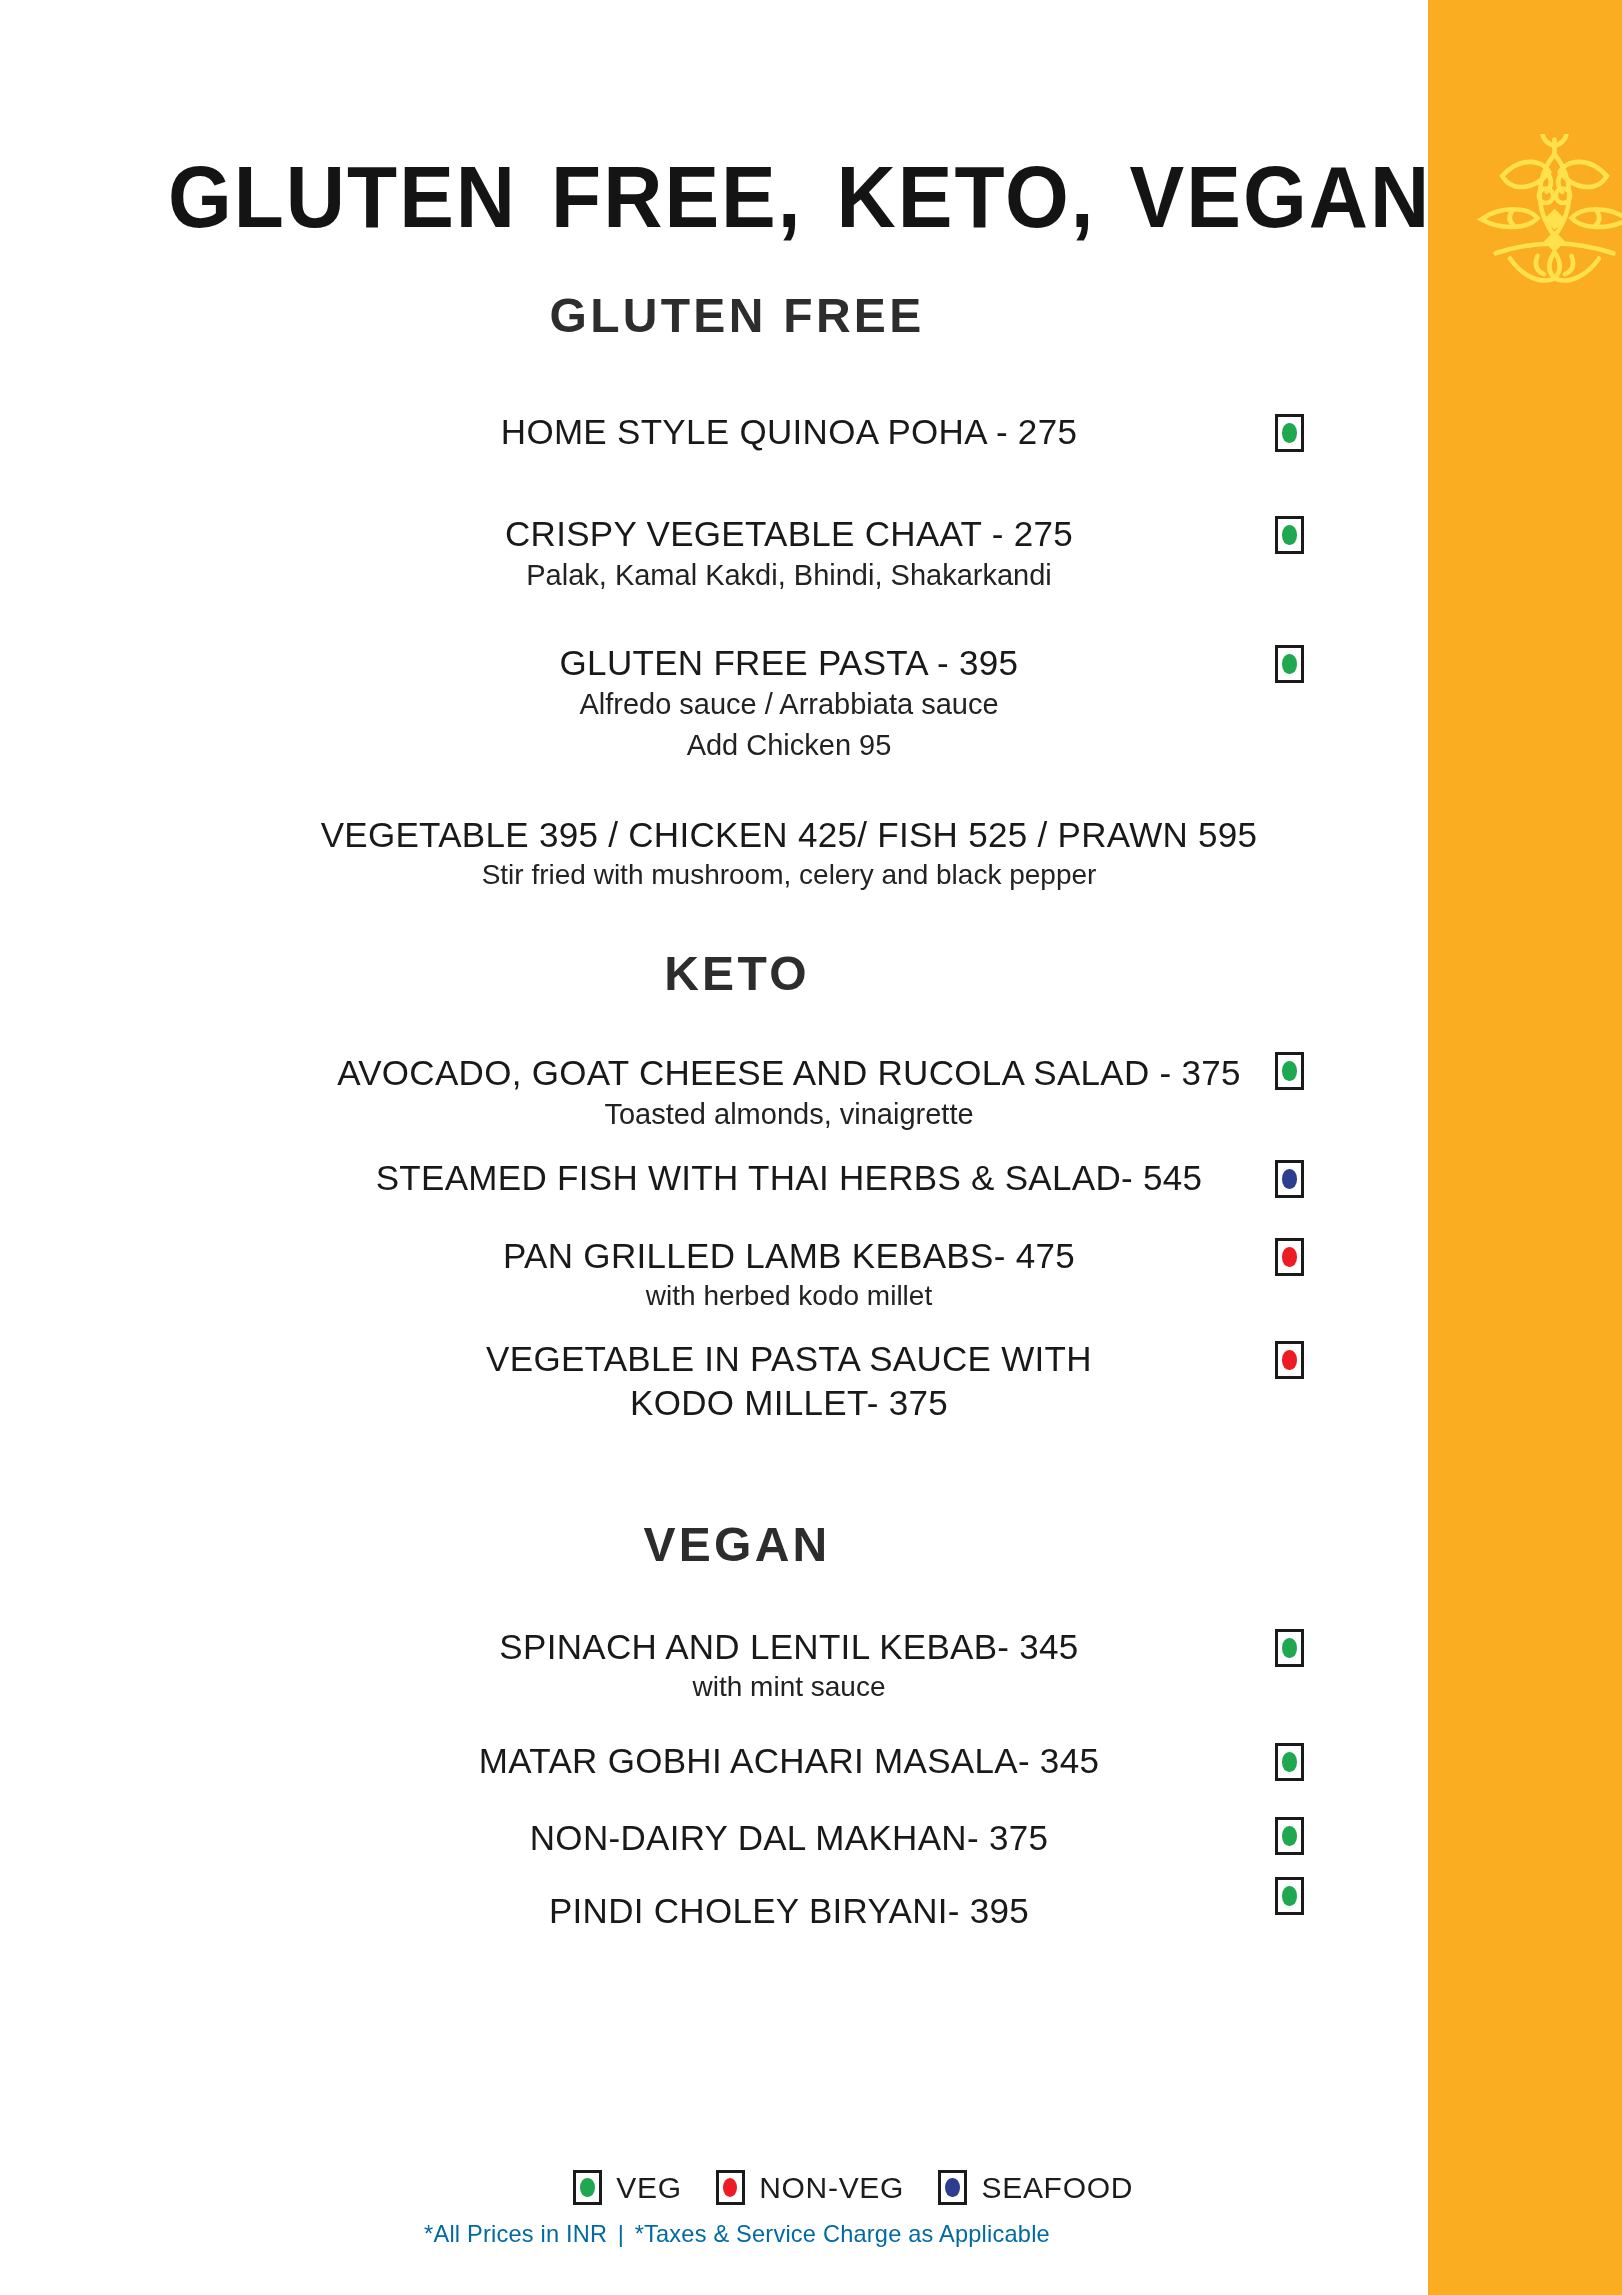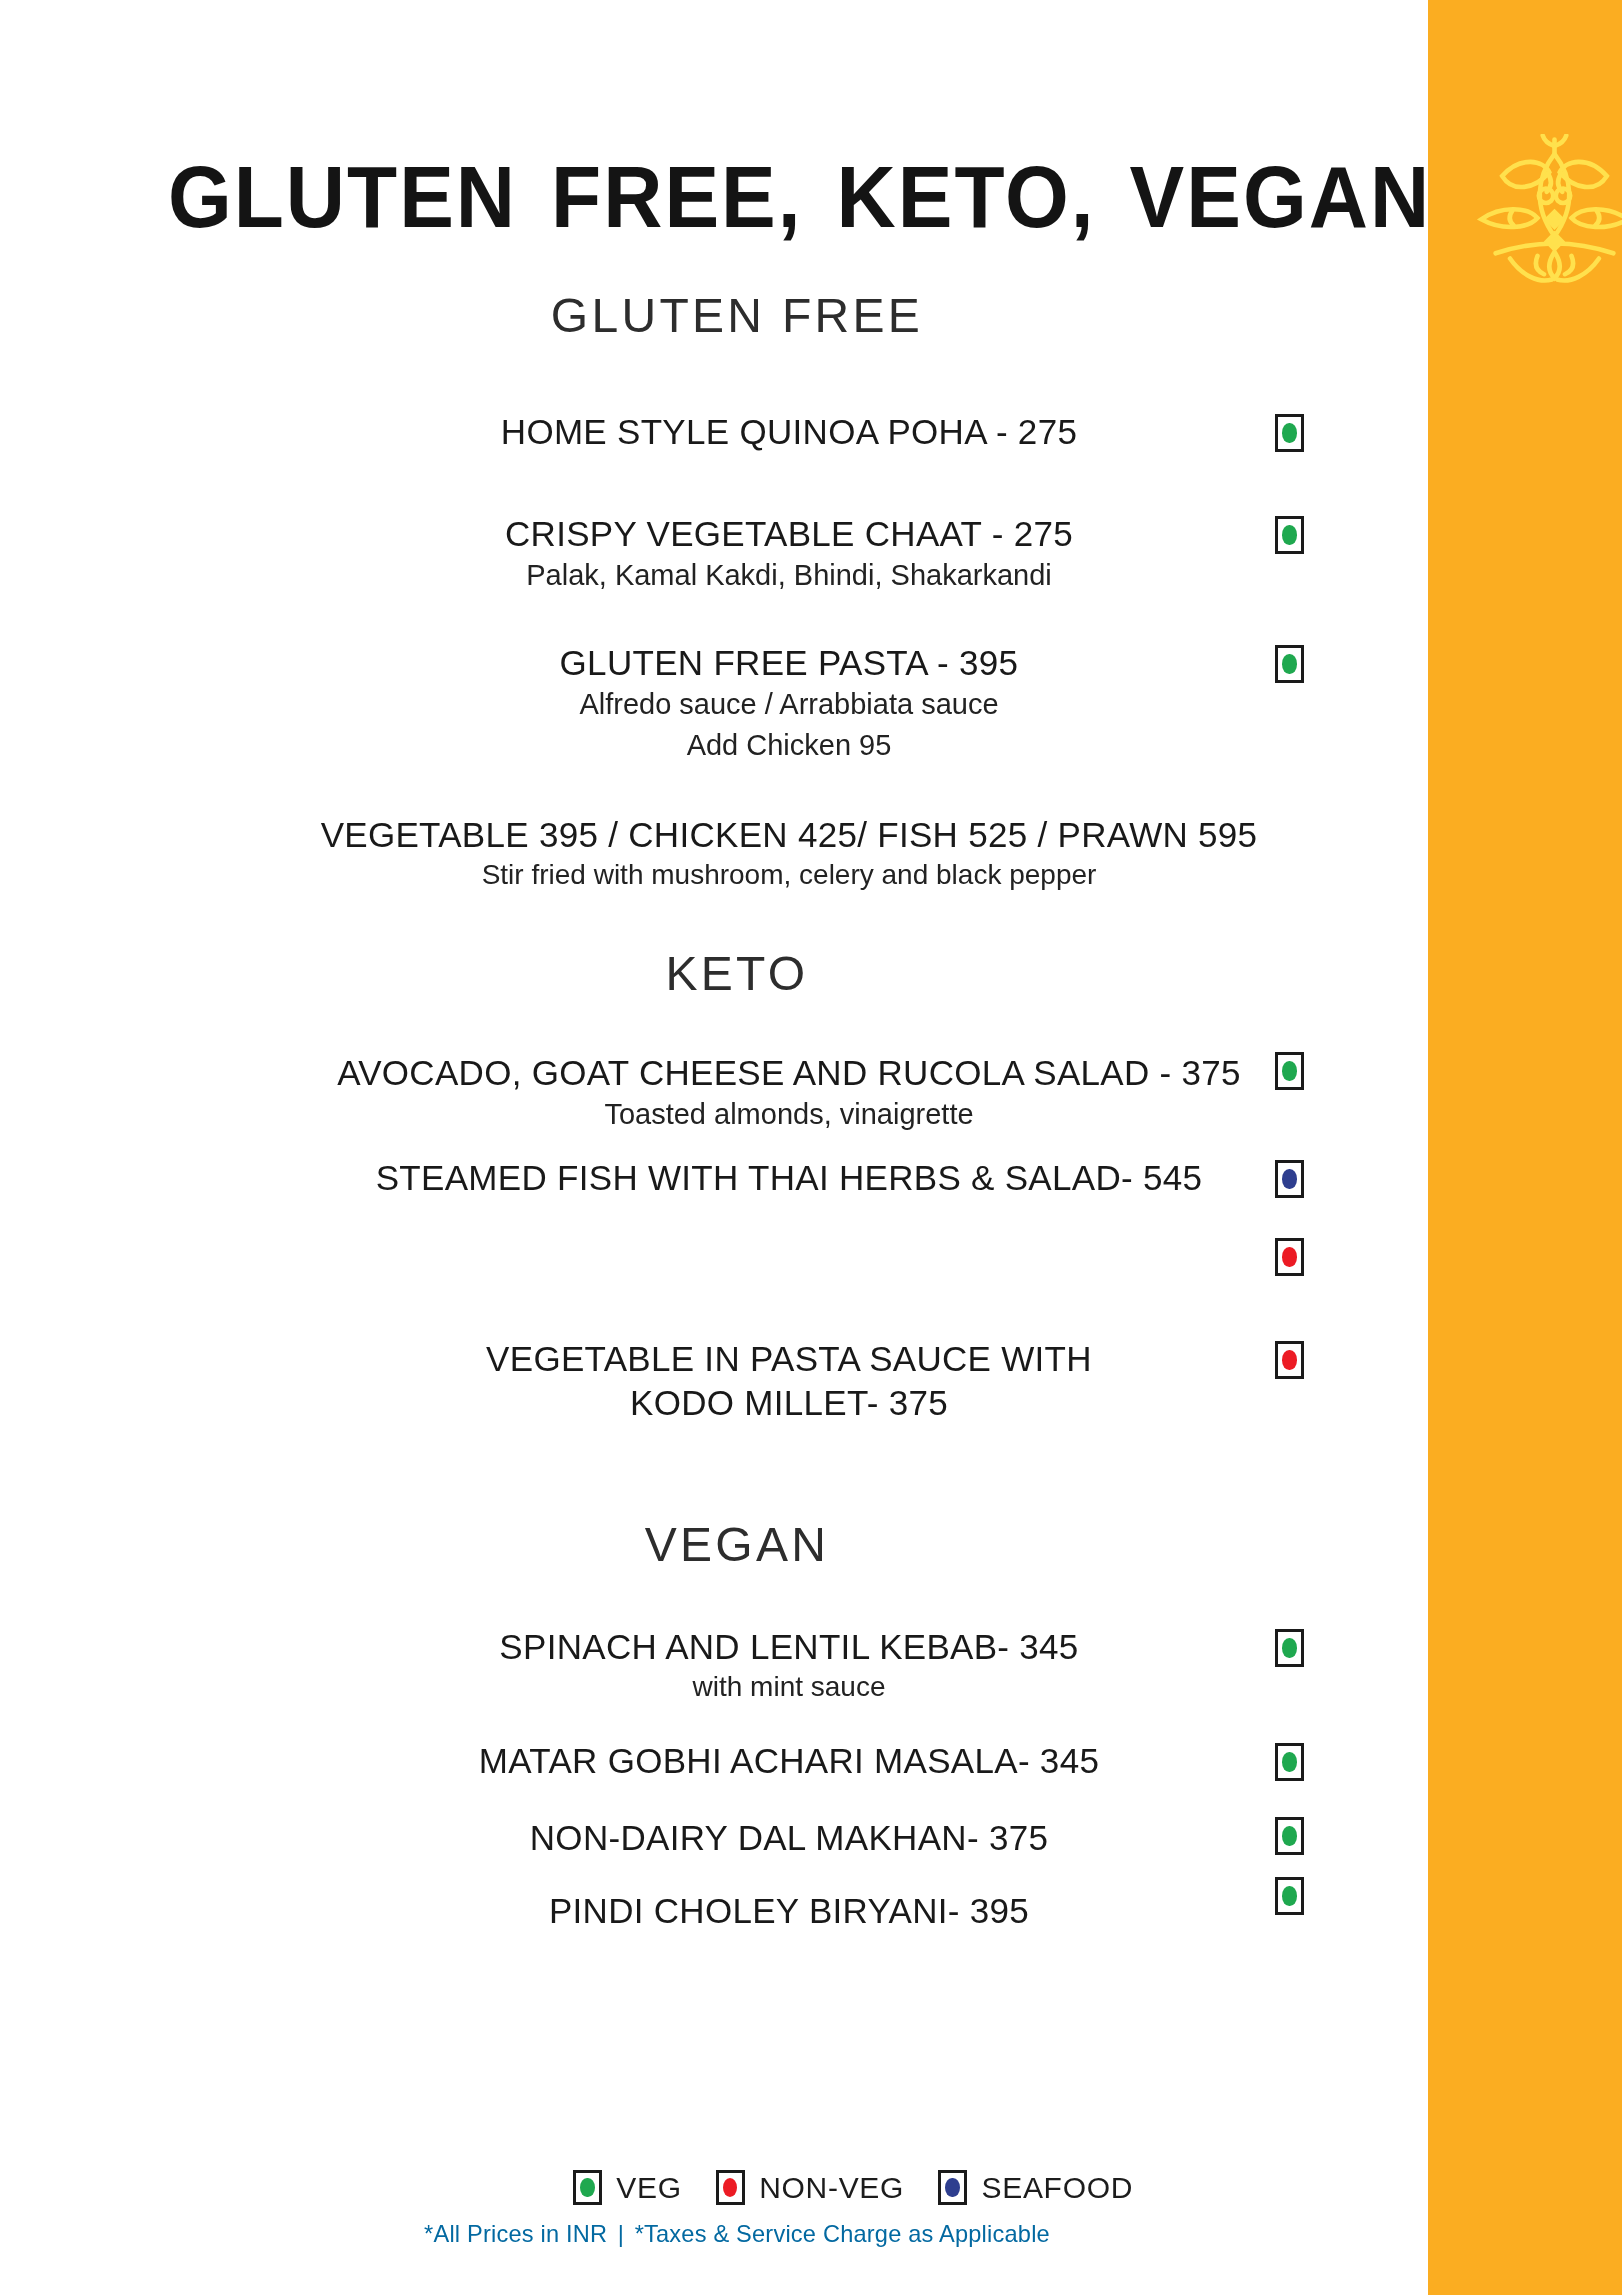--- a/index.html
+++ b/index.html
@@ -10,21 +10,21 @@
   .band { position:absolute; top:0; left:1382px; width:241px; height:2295px; }
   .motif-wrap { position:absolute; top:134px; left:1430px; width:157px; height:164px; }
 
   .title {
     position:absolute; left:122px; top:148px; font-size:82px; font-weight:700;
     letter-spacing:2px; word-spacing:9.2px; color:#141414; white-space:nowrap;
     transform:scaleY(1.06); transform-origin:left top;
   }
   .heading {
     position:absolute; left:0; width:1382px; text-align:center;
-    font-size:48px; font-weight:400; color:#2d2d2d; letter-spacing:3.3px;
+    font-size:48px; font-weight:700; color:#2d2d2d; letter-spacing:3.3px;
   }
   .row { position:absolute; left:0; width:1486px; text-align:center; }
   .iname  { font-size:35px; line-height:43px; letter-spacing:0.3px; color:#191919; white-space:nowrap; }
   .iname2 { font-size:35px; line-height:46px; letter-spacing:0.3px; color:#191919; white-space:nowrap; }
   .isub   { font-size:29px; line-height:41px; color:#222222; }
   .isub.small { font-size:28px; line-height:37px; }
 
   .fssi {
     position:absolute; width:29px; height:38px; box-sizing:border-box;
     border:3.9px solid #1a1a1a; background:#ffffff;
@@ -129,20 +129,24 @@
       <i style="background: rgb(31, 168, 79);"></i>
     </span>
 
   <div class="row" style="top:1156px">
     <div class="iname">STEAMED FISH WITH THAI HERBS &amp; SALAD- 545</div>
   </div>
   <span class="fssi" style="top:1160px;left:1229px">
       <i style="background: rgb(46, 62, 143);"></i>
     </span>
 
+  <div class="row" style="top:1234px">
+    <div class="iname">PAN GRILLED LAMB KEBABS- 475</div>
+    <div class="isub small">with herbed kodo millet</div>
+  </div>
   <span class="fssi" style="top:1238px;left:1229px">
       <i style="background: rgb(236, 27, 36);"></i>
     </span>
 
   <div class="row" style="top:1337px">
     <div class="iname">VEGETABLE IN PASTA SAUCE WITH</div>
     <div class="iname2">KODO MILLET- 375</div>
   </div>
   <span class="fssi" style="top:1341px;left:1229px">
       <i style="background: rgb(236, 27, 36);"></i>

